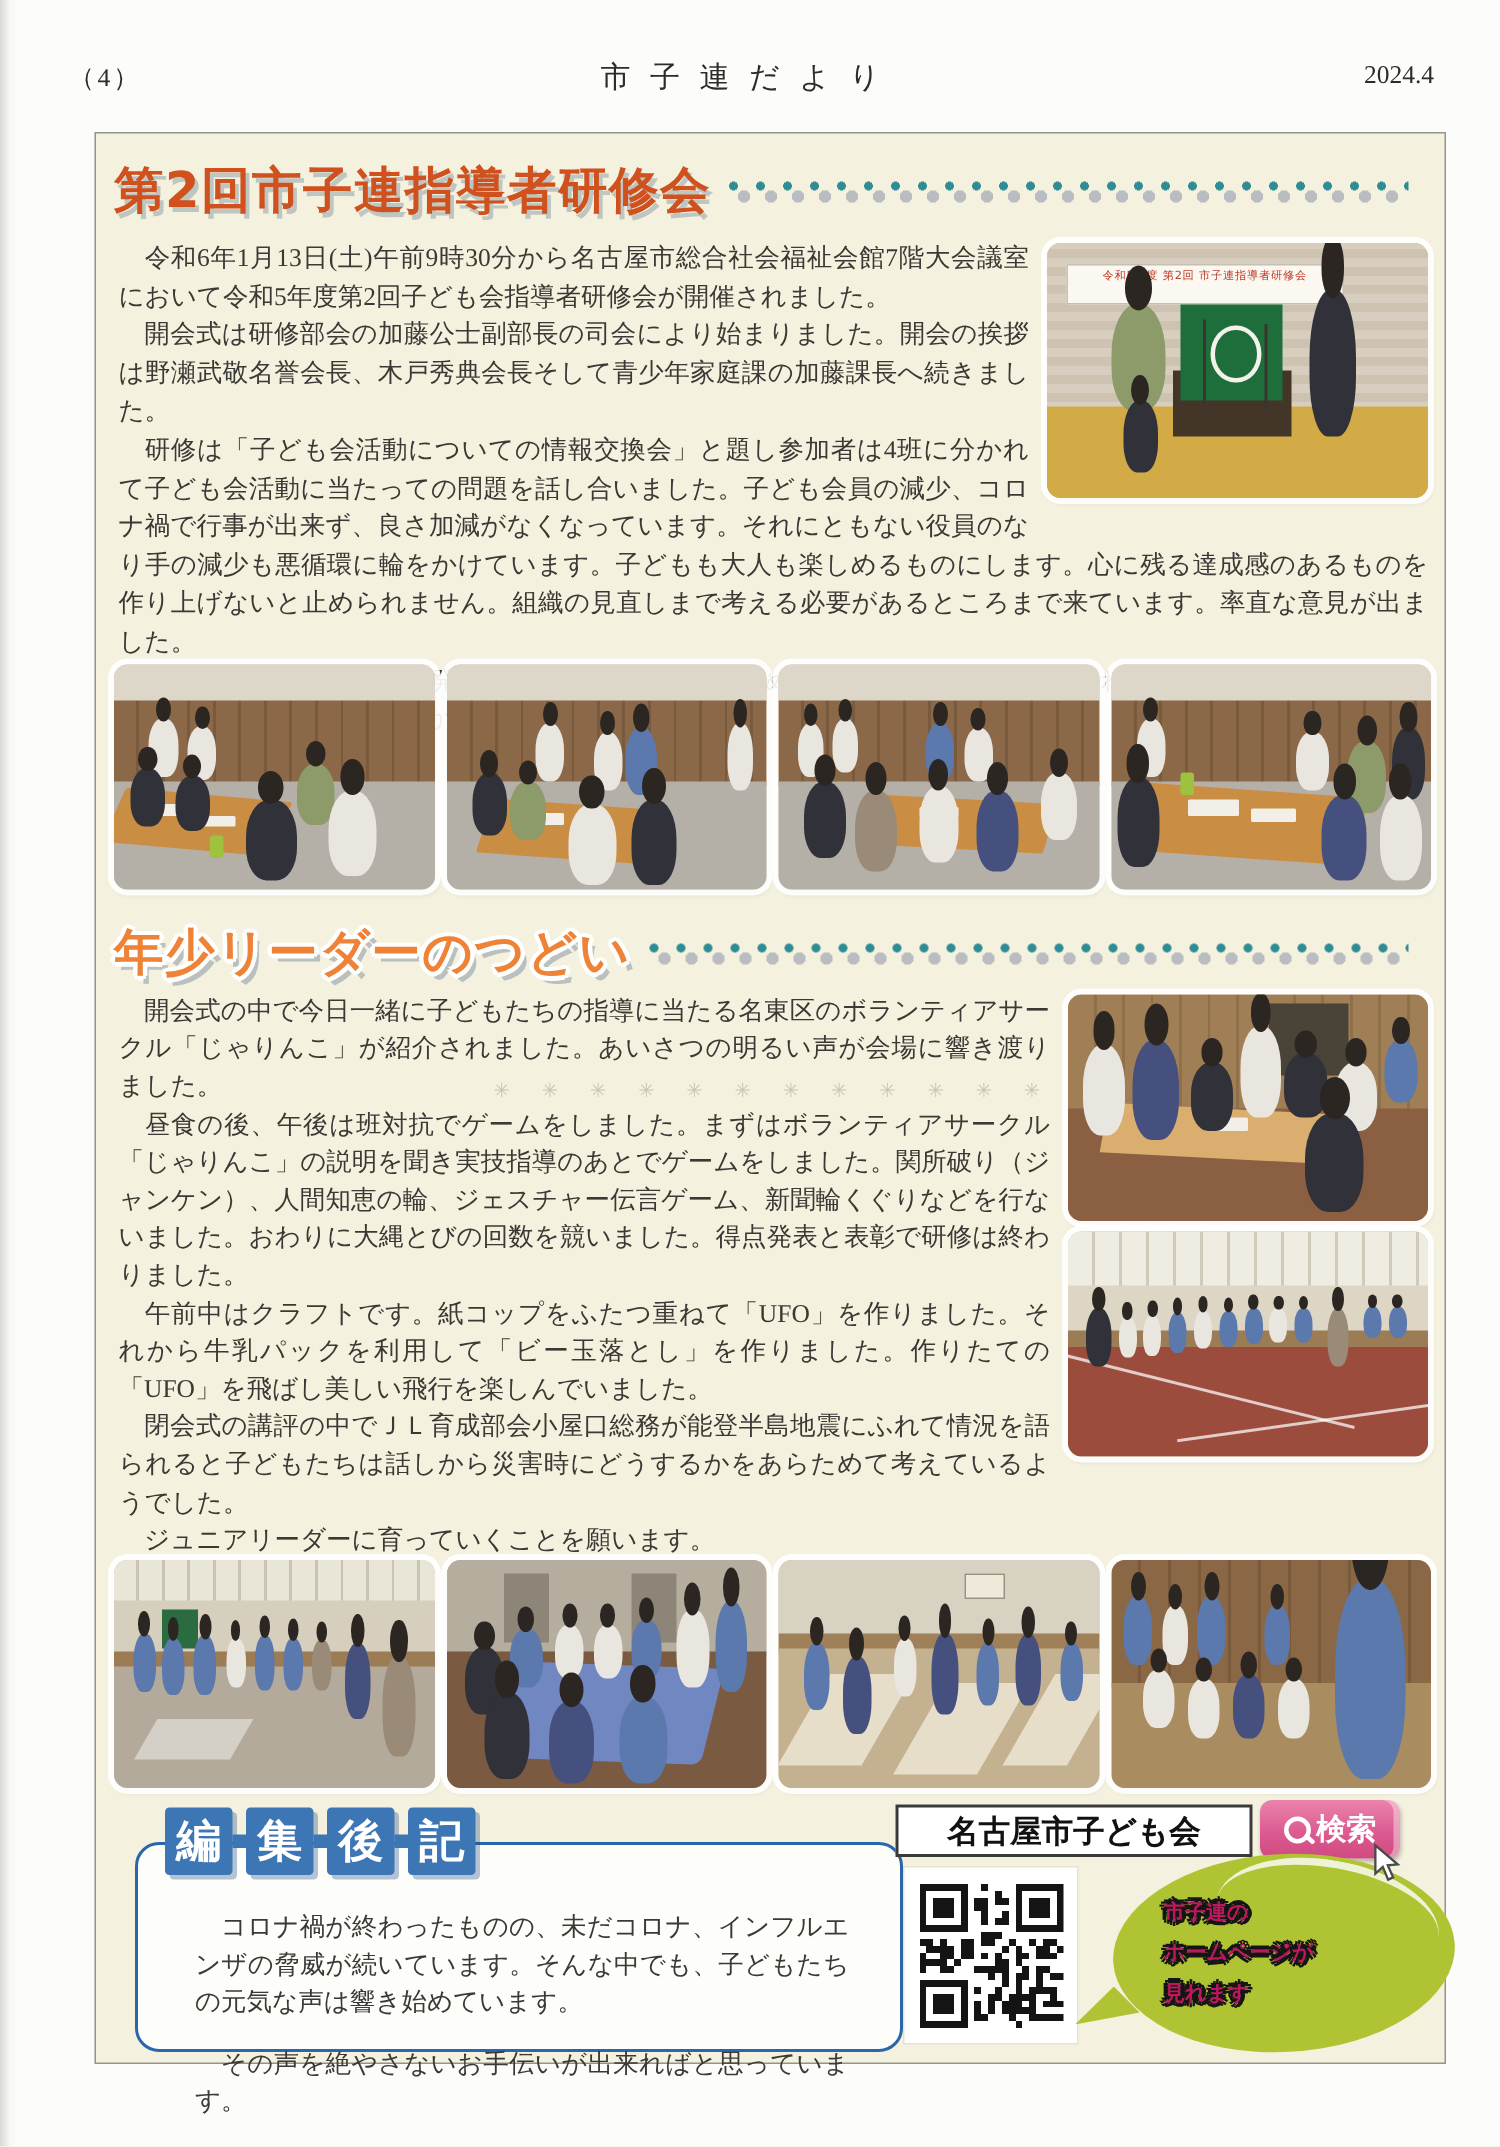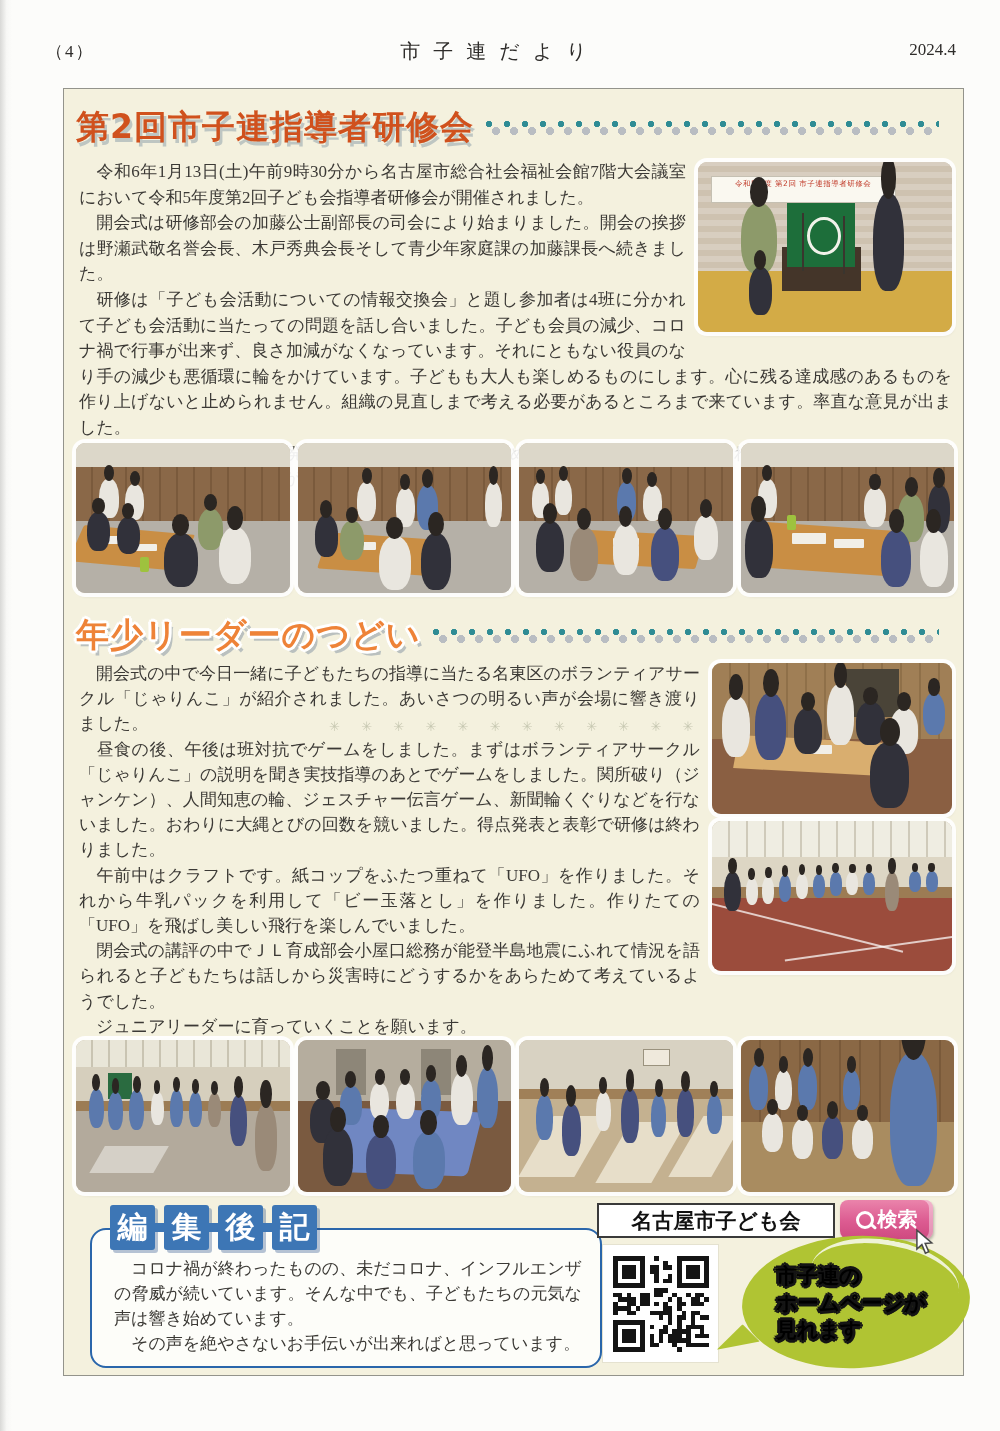--- a/index.html
+++ b/index.html
@@ -120,21 +120,21 @@
   .ed-box{position:absolute;left:26px;top:1139px;width:512px;height:140px;background:#fdfdf9;
       border:2.5px solid #2a66ab;border-radius:16px;box-sizing:border-box;}
   .ed-title{position:absolute;left:46px;top:1116px;display:flex;align-items:center;z-index:3;}
   .ed-ch{width:45px;height:45px;background:#3d76b5;border-radius:3px;color:#fff;
       font-family:"DejaVu Sans","Liberation Sans",sans-serif;font-weight:900;font-size:30px;
       display:flex;align-items:center;justify-content:center;
       box-shadow:3px 3px 0 rgba(30,70,130,.32);}
   .ed-ln{width:9px;height:9px;background:#3d76b5;}
   .ed-text{position:absolute;left:22px;top:26px;width:468px;font-size:17px;line-height:25px;
       color:#3b3935;text-align:justify;}
-  .ed-text p{margin:0;}
+  .ed-text p{margin:16px;}
   .ed-sig{text-align:right;padding-right:38px;}
   
   .q-box{position:absolute;left:533px;top:1114px;width:238px;height:35px;background:#fff;
       border:2px solid #3a3a3a;box-sizing:border-box;display:flex;align-items:center;justify-content:center;
       font-family:"DejaVu Sans","Liberation Sans",sans-serif;font-weight:800;font-size:21px;color:#111;}
   .q-btn{position:absolute;left:776px;top:1111px;width:93px;height:39px;border-radius:8px;
       background:linear-gradient(180deg,#ea84ab 0%,#dc5b91 55%,#cf4a80 100%);
       box-shadow:inset -4px 0 0 rgba(255,255,255,.4),1px 2px 3px rgba(0,0,0,.25);
       display:flex;align-items:center;justify-content:center;gap:4px;color:#fff;
       font-family:"DejaVu Sans","Liberation Sans",sans-serif;font-weight:900;font-size:20px;}
@@ -144,22 +144,22 @@
   .cursor{position:absolute;left:848px;top:1140px;width:24px;height:26px;z-index:4;}
   .qr-plate{position:absolute;left:539px;top:1156px;width:115px;height:117px;background:#fff;
       display:flex;align-items:center;justify-content:center;box-shadow:0 0 0 1px rgba(0,0,0,.06);}
   .bubble{position:absolute;left:678px;top:1147px;width:228px;height:132px;z-index:2;}
   .bub-ell{position:absolute;inset:0;background:#b0c433;border-radius:50%;transform:rotate(-3deg);}
   .bub-tail{position:absolute;left:-24px;bottom:16px;width:42px;height:28px;background:#b0c433;
       clip-path:polygon(0 100%,55% 0,100% 55%);transform:rotate(6deg);}
   .bub-shine{position:absolute;right:10px;top:4px;width:150px;height:74px;border-radius:50%;
       border-top:5px solid rgba(255,255,255,.8);transform:rotate(10deg);}
   .bub-text{position:absolute;left:34px;top:26px;
-      font-family:Liberation Sans, sans-serif;font-weight:900;font-size:21px;
-      line-height:27px;color:#000000;
+      font-family:Liberation Serif, serif;font-weight:900;font-size:14px;
+      line-height:27px;color:#be185d;
       text-shadow:-2px -2px 0 #151515,2px -2px 0 #151515,-2px 2px 0 #151515,2px 2px 0 #151515,
                   -3px 0 0 #151515,3px 0 0 #151515,0 -3px 0 #151515,0 3px 0 #151515;}
 </style>
 </head>
 <body>
 
 <div class="hdr">
   <span class="pg">（4）</span>
   <span class="ttl">市子連だより</span>
   <span class="dt">2024.4</span>

